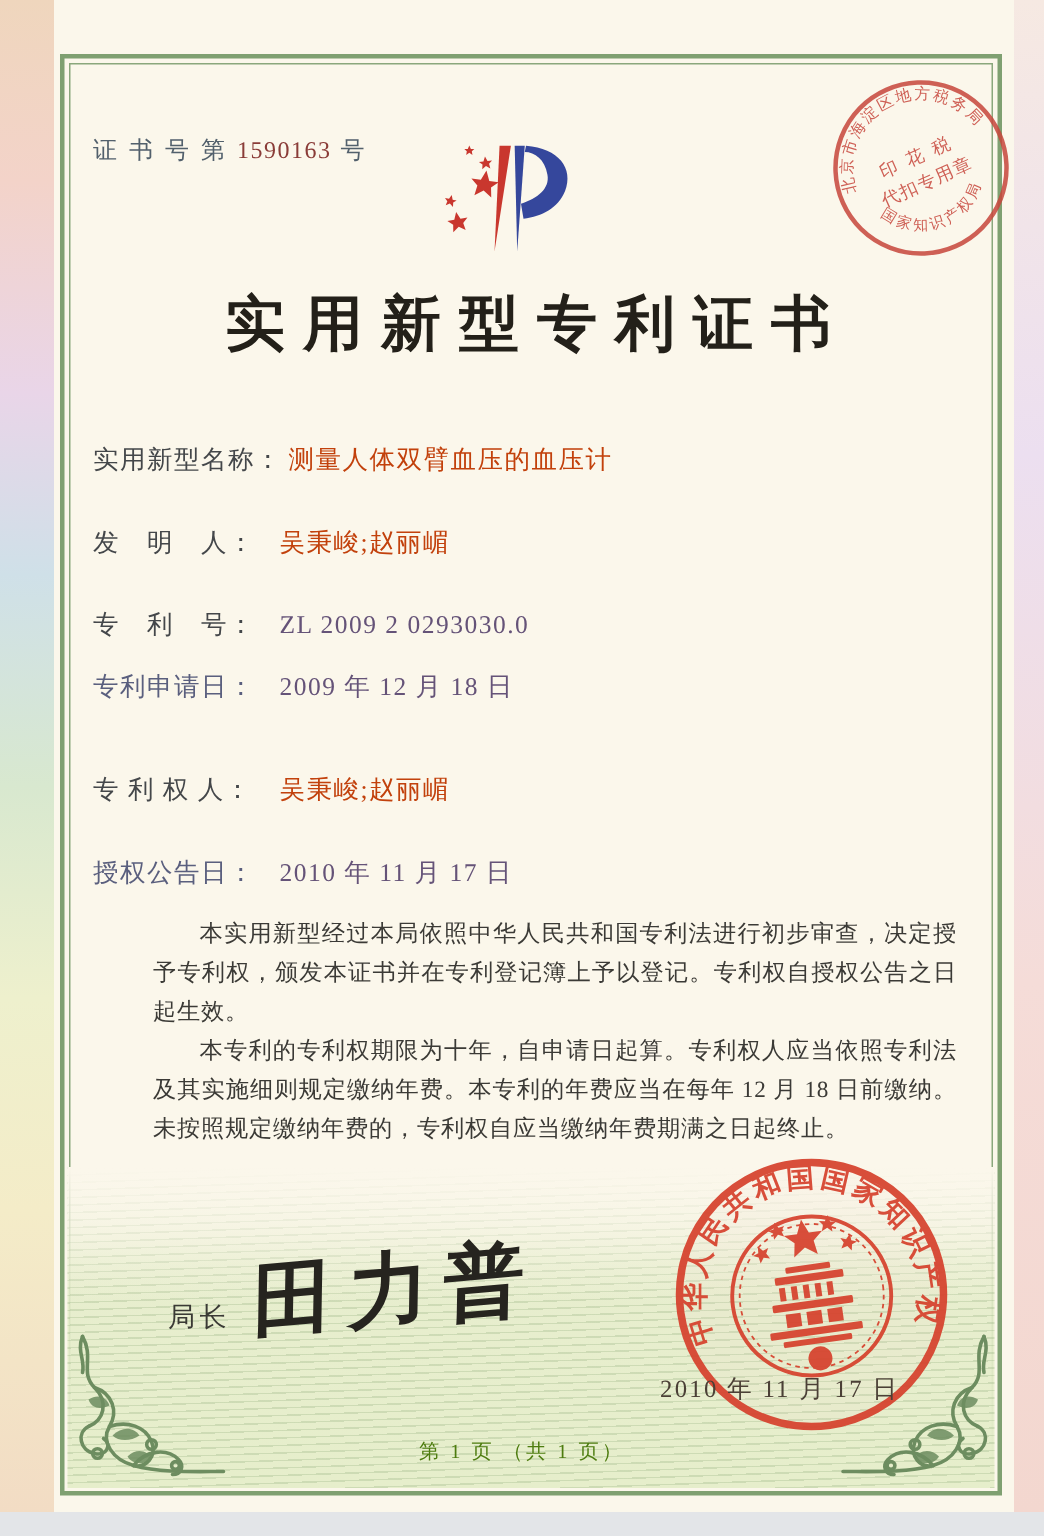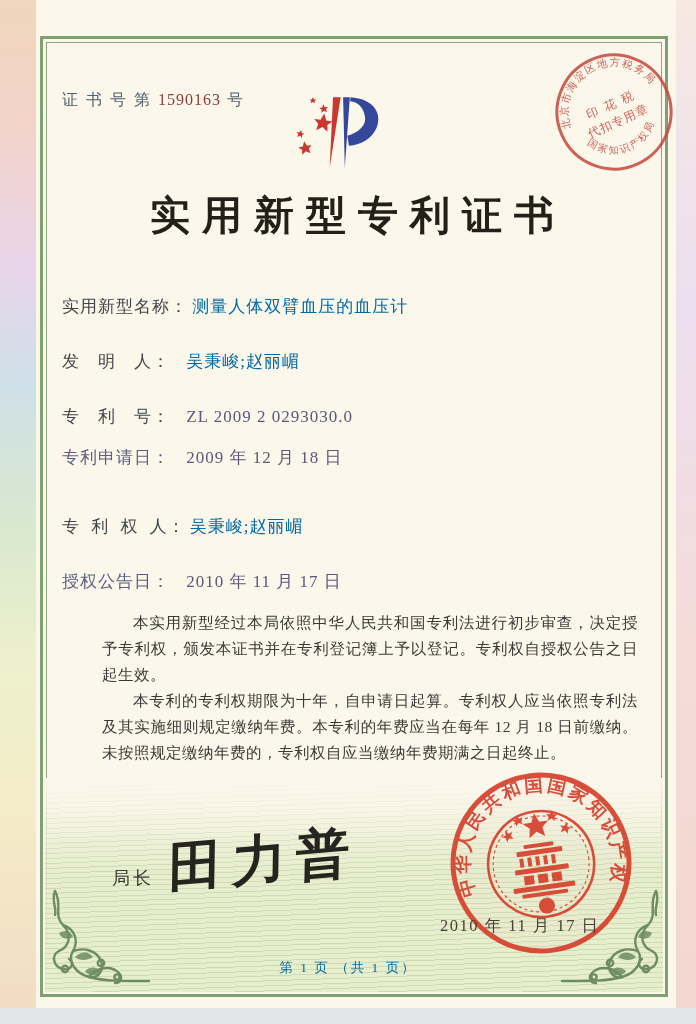--- a/index.html
+++ b/index.html
@@ -61,22 +61,22 @@
   .tax-stamp { position:absolute; left:552px; top:50px; z-index:6; opacity:.85; }
   
   .title {
     position:absolute; left:0; top:188px; width:696px; z-index:5;
     text-align:center; font-size:40px; font-weight:700;
     letter-spacing:12px; padding-left:20px; color:#232019;
   }
   
   .fields { position:absolute; left:62px; top:295px; width:560px; z-index:5; }
   .field-row { position:absolute; left:0; width:560px; font-size:17px; white-space:nowrap; }
-  .field-row .lbl { display:inline-block; min-width:120px; color:#44474a; letter-spacing:1px;font-family:Liberation Mono, monospace; }
-  .field-row .val { color:#0369a1; letter-spacing:1px; }
+  .field-row .lbl { display:inline-block; min-width:120px; color:#44474a; letter-spacing:1px; }
+  .field-row .val { color:#c2410c; letter-spacing:1px; }
   .f0 { top:0; } .f1 { top:55px; } .f2 { top:110px; }
   .f3 { top:151px; } .f4 { top:220px; } .f5 { top:275px; }
   .f3 .lbl, .f5 .lbl { color:#5a5f7e; }
   .f2 .val, .f3 .val, .f5 .val { color:#655378;margin-top:14px; }
   
   .body-text {
     position:absolute; left:62px; top:610px; width:576px; z-index:5;
     font-size:15.5px; line-height:26px; color:#3b3a36;
     text-align:justify; letter-spacing:.5px;
   }
@@ -91,21 +91,21 @@
   
   .authority-seal { position:absolute; left:446px; top:768px; z-index:5; opacity:.92; }
   
   .issue-date {
     position:absolute; left:440px; top:915px; z-index:7;
     font-size:16.5px; color:#4b4036; letter-spacing:1.5px;
   }
   
   .page-footer {
     position:absolute; left:0; top:959px; width:696px; z-index:6;
-    text-align:center; font-size:13.5px; color:#0369a1; letter-spacing:2px;
+    text-align:center; font-size:13.5px; color:#4d7c0f; letter-spacing:2px;
   }
 </style>
 </head>
 <body>
 
 <div id="page">
 
   <div class="edge-left"></div>
   <div class="edge-right"></div>
   <div class="edge-bottom"></div>

